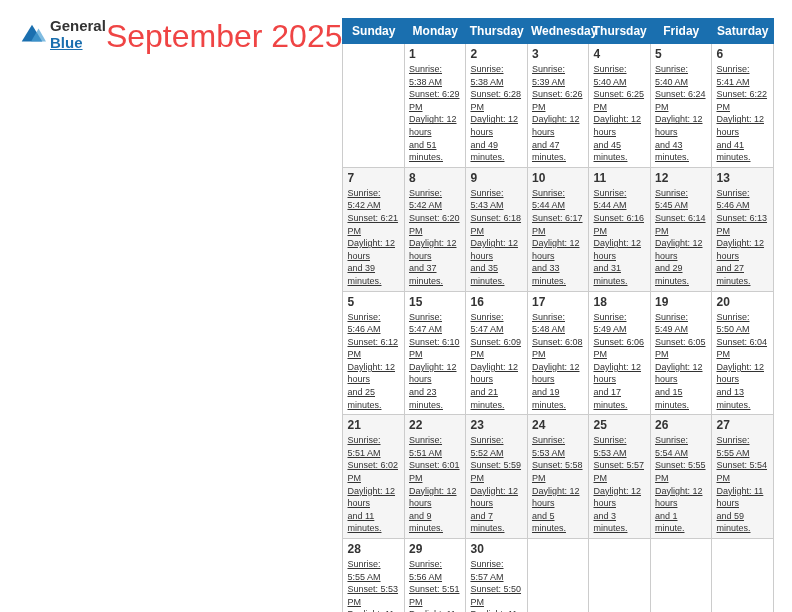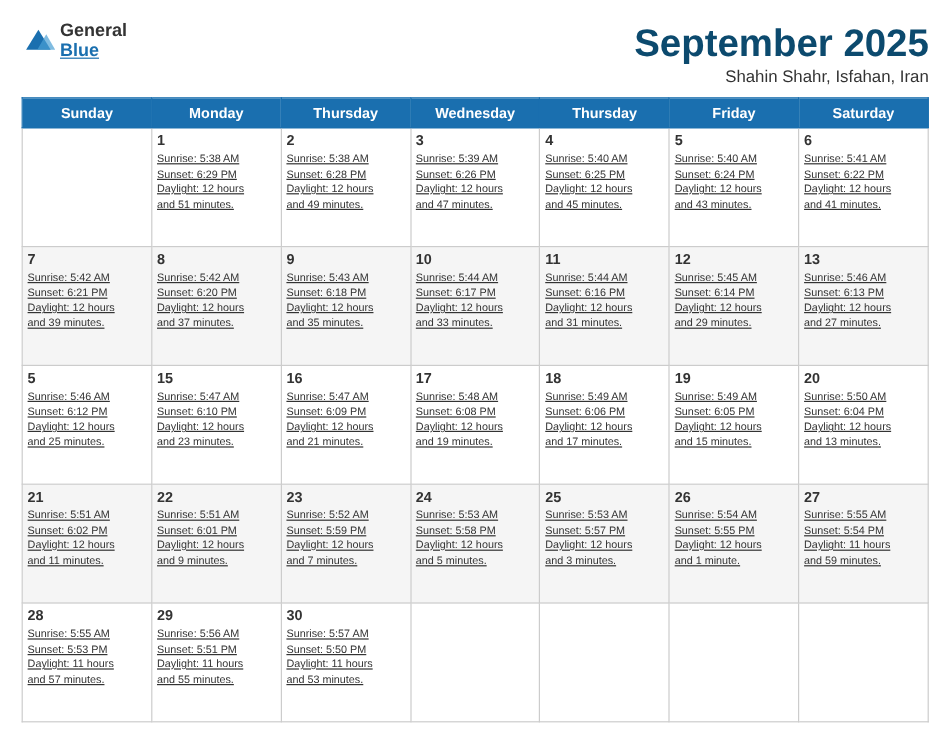--- a/index.html
+++ b/index.html
@@ -8,21 +8,21 @@
       height: 612px;
       font-family: Arial, sans-serif;
       background: #fff;
       overflow: hidden;
     }
     .page {
       width: 792px;
       height: 612px;
       padding: 18px 18px 10px 18px;
       display: flex;
-      flex-direction: column;
+      flex-direction: row;
     }
     .header {
       display: flex;
       justify-content: space-between;
       align-items: flex-start;
       margin-bottom: 10px;
     }
     .logo {
       display: flex;
       align-items: center;
@@ -46,22 +46,22 @@
     }
     .logo-icon {
       width: 28px;
       height: 28px;
     }
     .title-block {
       text-align: right;
     }
     .month-title {
       font-size: 32px;
-      font-weight: bold;
-      color: #0c4a6e;
+      font-weight: normal;
+      color: #ef4444;
     }
     .location-title {
       font-size: 14px;
       color: #333;
     }
     .calendar {
       flex: 1;
       border: 1px solid #ccc;
       border-collapse: collapse;
       width: 100%;
@@ -116,21 +116,20 @@
         <polygon points="15,4 26,22 4,22" fill="#1a6faf"></polygon>
         <polygon points="22,8 30,22 14,22" fill="#4a9fd4" opacity="0.7"></polygon>
       </svg>
       <div class="logo-text">
         <span class="logo-general">General</span>
         <span class="logo-blue">Blue</span>
       </div>
     </div>
     <div class="title-block">
       <div class="month-title">September 2025</div>
-      <div class="location-title">Shahin Shahr, Isfahan, Iran</div>
     </div>
   </div>
 
   <table class="calendar">
     <thead>
       <tr id="weekday-header">
           <th>Sunday</th>
           <th>Monday</th>
           <th>Thursday</th>
           <th>Wednesday</th>

